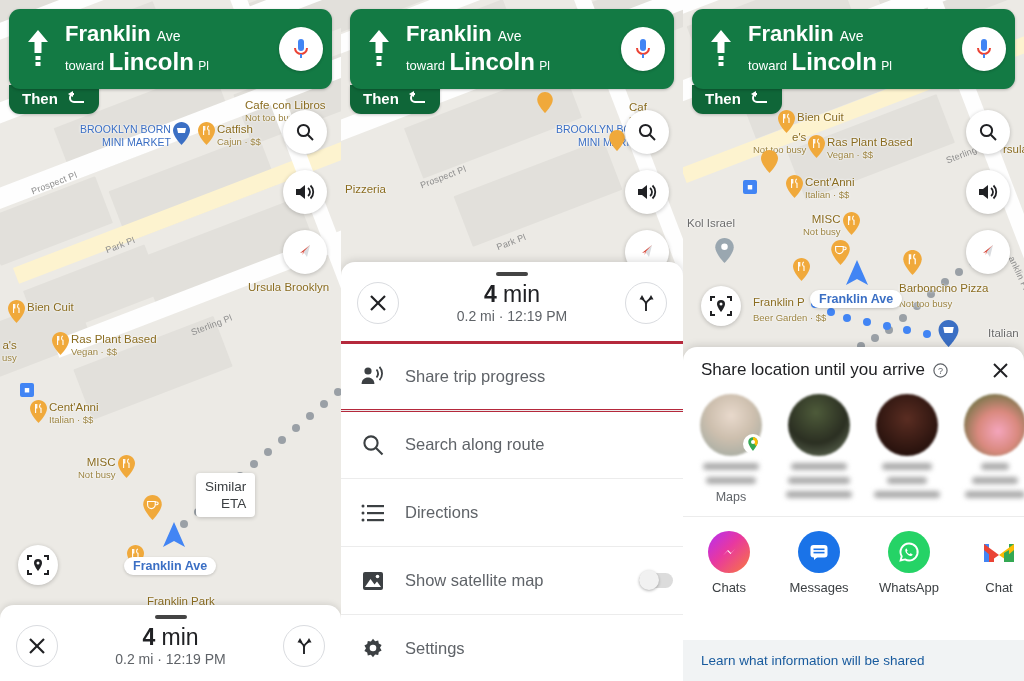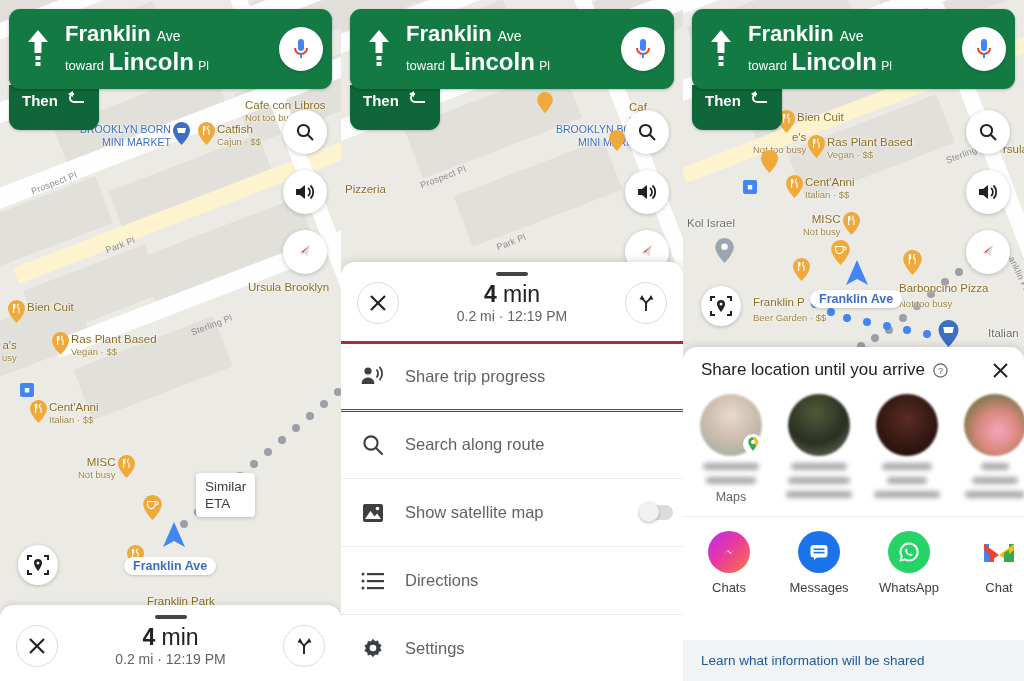--- a/index.html
+++ b/index.html
@@ -110,23 +110,23 @@
   .mic-btn {
     width:44px; height:44px; border-radius:50%;
     background:#fff; flex:0 0 44px;
     display:flex; align-items:center; justify-content:center;
     box-shadow:0 1px 3px rgba(0,0,0,.2);
   }
   .then-badge {
     position:absolute; left:9px; top:85px;
     background:#0f6638;
     border-radius:0 0 11px 11px;
-    padding:5px 13px 21px 13px;
+    padding:5px 13px 5px 13px;
     color:#fff; font-size:15px; font-weight:bold;
-    display:flex; align-items:flex-end; gap:8px;
+    display:flex; align-items:flex-start; gap:8px;
     z-index:29;
     box-shadow:0 1px 3px rgba(0,0,0,.2);
   }
 
   
   .fab {
     position:absolute; right:14px;
     width:44px; height:44px; border-radius:50%;
     background:#fff;
     display:flex; align-items:center; justify-content:center;
@@ -463,21 +463,21 @@
       <div class="transit-icon" style="left:20px;top:383px;">■</div>
 
       <div class="user-dot" style="left:160px;top:520px;">
         <svg width="28" height="30" viewBox="0 0 28 30">
             <path d="M14 2 L25 27 L14 21 L3 27 Z" fill="#4285f4"></path>
           </svg>
       </div>
 
       <div class="street-chip" style="left:124px;top:557px;">Franklin Ave</div>
 
-      <div class="eta-chip" style="left:196px;top:473px;">Similar<br>ETA</div>
+      <div class="eta-chip" style="left:196px;top:473px;text-align:right;">Similar<br>ETA</div>
     </div>
 
     <div class="nav-banner">
       <div class="nav-arrow">
         <svg width="26" height="44" viewBox="0 0 26 44">
           <path d="M13 3 L23 15 L16.5 15 L16.5 26 L9.5 26 L9.5 15 L3 15 Z" fill="#fff"></path>
           <rect x="10.5" y="29" width="5" height="4" fill="#fff"></rect>
           <rect x="10.5" y="35" width="5" height="4" fill="#fff"></rect>
         </svg>
       </div>
@@ -726,44 +726,44 @@
             <svg width="24" height="24" viewBox="0 0 24 24">
                 <circle cx="10" cy="10" r="6.6" stroke="#3c4043" stroke-width="2.1" fill="none"></circle>
                 <line x1="15" y1="15" x2="21.5" y2="21.5" stroke="#3c4043" stroke-width="2.1"></line>
               </svg>
           </div>
           <div class="menu-label">Search along route</div>
         </div>
 
         <div class="menu-item">
           <div class="menu-icon">
-            <svg width="24" height="24" viewBox="0 0 24 24">
-              <rect x="2" y="3" width="20" height="18" rx="2" fill="#3c4043"></rect>
-              <path d="M4 18 L9.5 10 L13.5 15.5 L16 12.5 L20 18 Z" fill="#fff"></path>
-              <circle cx="16.5" cy="7.5" r="1.8" fill="#fff"></circle>
-            </svg>
-          </div>
-          <div class="menu-label">Show satellite map</div>
-          <div class="toggle">
-              <div class="knob"></div>
-            </div>
-        </div>
-
-        <div class="menu-item">
-          <div class="menu-icon">
             <svg width="24" height="20" viewBox="0 0 24 20">
               <circle cx="2" cy="3" r="1.5" fill="#3c4043"></circle>
                 <rect x="6" y="2" width="17" height="2.2" fill="#3c4043"></rect>
               <circle cx="2" cy="10" r="1.5" fill="#3c4043"></circle>
                 <rect x="6" y="9" width="17" height="2.2" fill="#3c4043"></rect>
               <circle cx="2" cy="17" r="1.5" fill="#3c4043"></circle>
                 <rect x="6" y="16" width="17" height="2.2" fill="#3c4043"></rect>
             </svg>
           </div>
           <div class="menu-label">Directions</div>
+        </div>
+
+        <div class="menu-item">
+          <div class="menu-icon">
+            <svg width="24" height="24" viewBox="0 0 24 24">
+              <rect x="2" y="3" width="20" height="18" rx="2" fill="#3c4043"></rect>
+              <path d="M4 18 L9.5 10 L13.5 15.5 L16 12.5 L20 18 Z" fill="#fff"></path>
+              <circle cx="16.5" cy="7.5" r="1.8" fill="#fff"></circle>
+            </svg>
+          </div>
+          <div class="menu-label">Show satellite map</div>
+          <div class="toggle">
+              <div class="knob"></div>
+            </div>
         </div>
 
         <div class="menu-item">
           <div class="menu-icon">
             <svg width="24" height="24" viewBox="0 0 24 24">
               <path d="M12 1.8l2.1 2.4 3.1-.7.6 3.1 2.8 1.5-1.6 2.7 1.6 2.7-2.8 1.5-.6 3.1-3.1-.7L12 20.2 9.9 17.8l-3.1.7-.6-3.1-2.8-1.5L5 11.2 3.4 8.5l2.8-1.5.6-3.1 3.1.7z" fill="#3c4043"></path>
               <circle cx="12" cy="11" r="3.3" fill="#fff"></circle>
             </svg>
           </div>
           <div class="menu-label">Settings</div>

